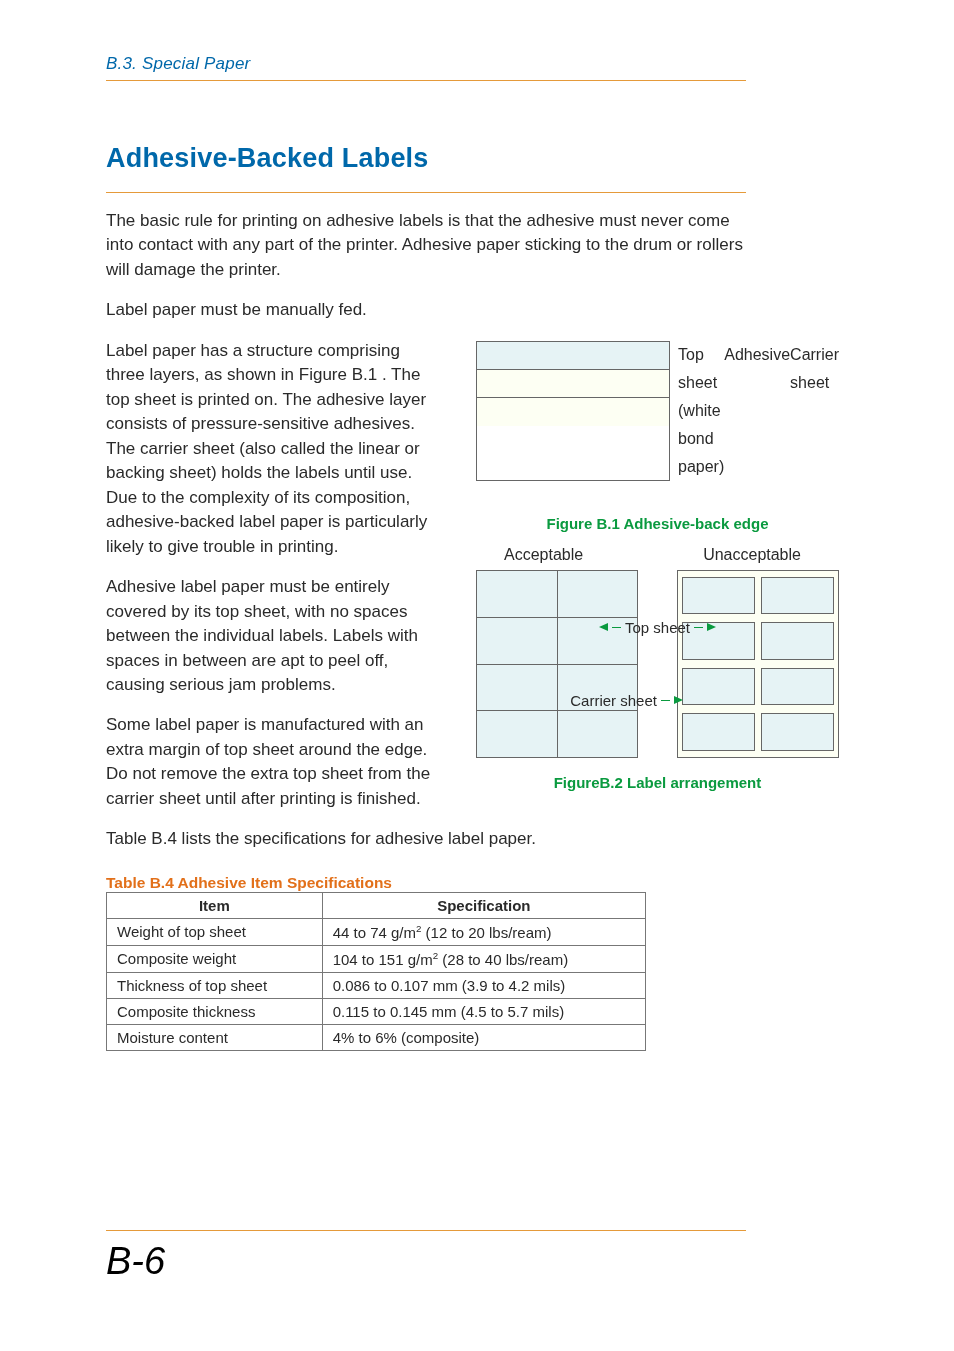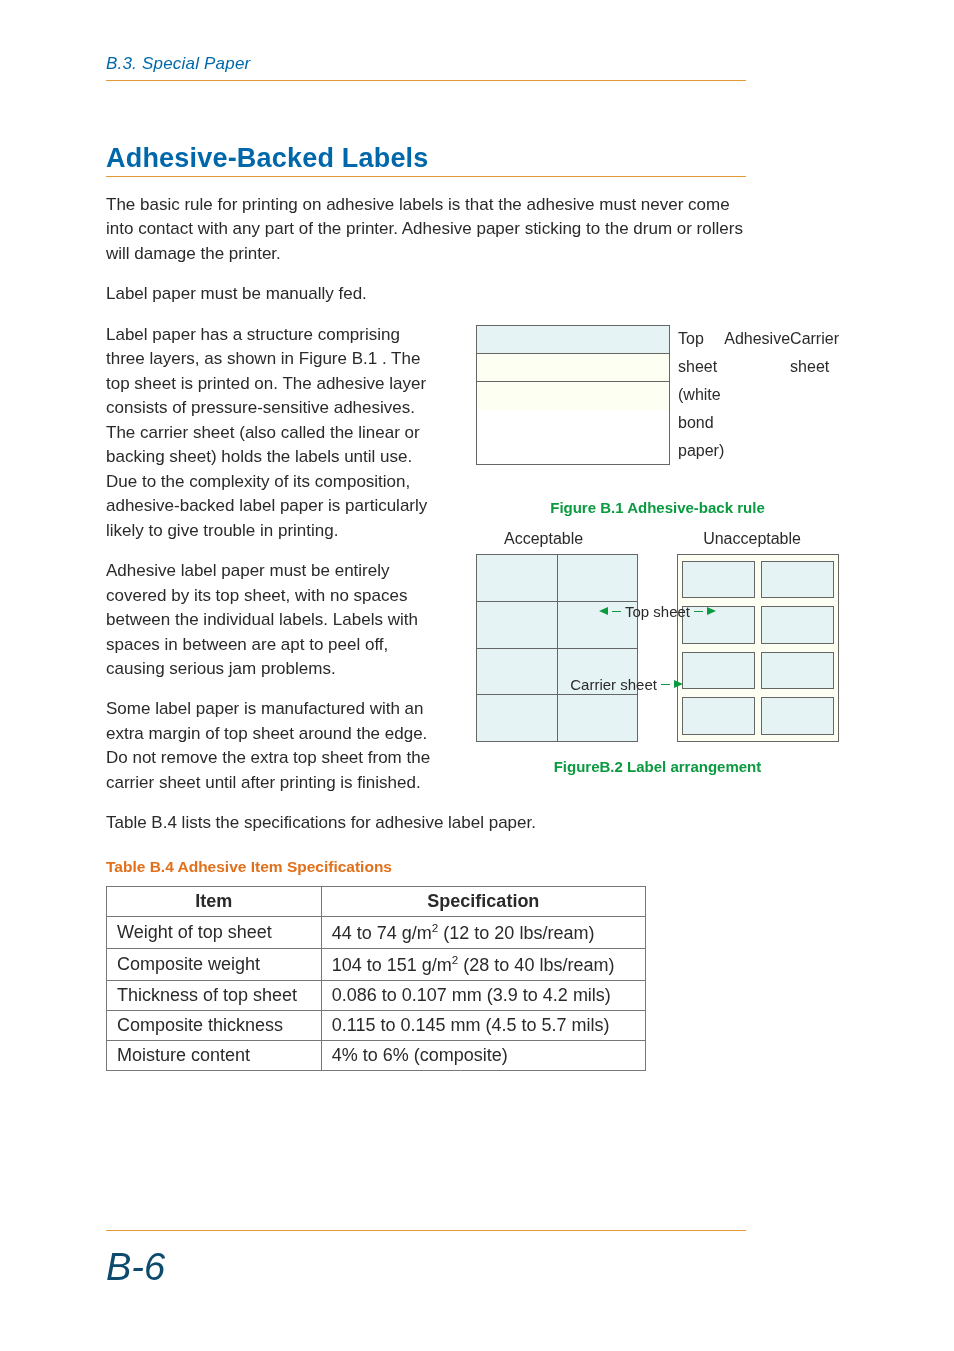--- a/index.html
+++ b/index.html
@@ -23,21 +23,21 @@
     border-bottom: 1px solid #e59a3a;
     padding-bottom: 6px;
     letter-spacing: .2px;
   }
   .main-heading {
     color: #0068aa;
     font-weight: 700;
     font-size: 27px;
     margin-top: 62px;
     border-bottom: 1px solid #e59a3a;
-    padding-bottom: 2px;
+    padding-bottom: 18px;
     letter-spacing: .2px;
   }
   .para {
     font-size: 17px;
     line-height: 1.44;
     margin-top: 16px;
   }
   .flex-wrap {
     display: flex;
     gap: 34px;
@@ -108,40 +108,39 @@
   .carrier-row { align-self:flex-end; padding-right:0; }
 
   .table-caption {
     color: #e2701a;
     font-weight: 700;
     font-size: 15.5px;
     margin-top: 22px;
   }
   table.spec {
     border-collapse: collapse;
-    margin-top: 10px;
-    font-size: 18px;
+    font-size: 15px;
     width: 540px;
     border-radius: 31px;
   }
   table.spec th, table.spec td {
     border: 1px solid #777;
     padding: 4px 10px;
     text-align: left;
   }
   table.spec th { text-align:center; font-weight:700; }
   sup { font-size: .65em; }
 
   .footer-rule {
     position:absolute; left:106px; right:80px; bottom:120px;
     border-top:1px solid #e59a3a;
   }
   .page-num {
-    position:absolute; left:106px; bottom:62px;
-    color:#0c4a6e; font-style:italic; font-size:38px;
+    position:absolute; left:106px; bottom:68px;
+    color:#000000; font-style:italic; font-size:38px;
   }
 </style>
 </head>
 <body>
 
 <div class="page">
 
   <div class="header">B.3.  Special Paper</div>
 
   <div class="main-heading">Adhesive-Backed Labels</div>
@@ -163,21 +162,21 @@
           <div class="fig1-row fig1-top"></div>
           <div class="fig1-row fig1-adh"></div>
           <div class="fig1-row fig1-car"></div>
         </div>
         <div class="fig1-labels">
           <span>Top sheet (white bond paper)</span>
           <span>Adhesive</span>
           <span>Carrier sheet</span>
         </div>
       </div>
-      <div class="fig-caption">Figure B.1  Adhesive-back rule</div>
+      <div class="fig-caption">Figure B.1  Adhesive-back edge</div>
 
       <div class="fig2">
         <div class="fig2-titles">
           <span>Acceptable</span>
           <span>Unacceptable</span>
         </div>
         <div class="fig2-body">
           <div class="grid-a">
             <div class="vline"></div>
             <div class="hline1"></div>

